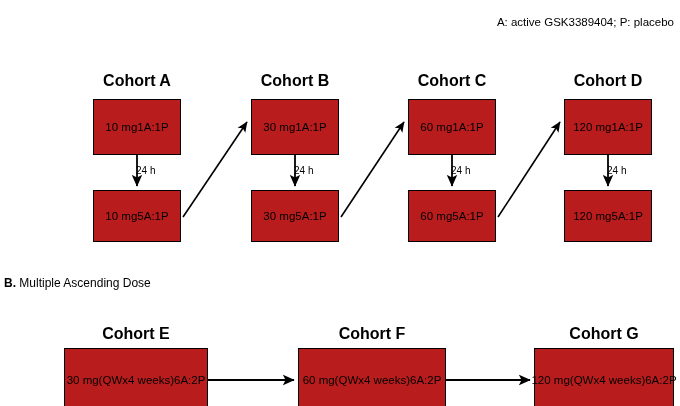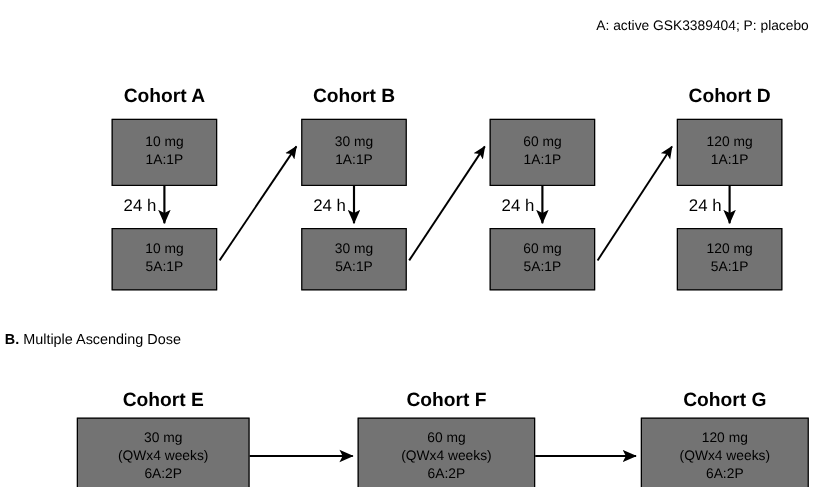--- a/index.html
+++ b/index.html
@@ -51,56 +51,58 @@
     font-size: 16px;
     font-weight: bold;
     line-height: 14px;
     text-align: center;
     white-space: nowrap;
   }
   .dose-box {
     position: absolute;
     box-sizing: border-box;
     border: 1.6px solid #000000;
-    background: #737373;
+    background: #b91c1c;
     display: flex;
-    flex-direction: column;
+    flex-direction: row;
     align-items: center;
     justify-content: center;
     font-size: 11.5px;
     line-height: 15px;
     text-align: center;
   }
   .dose-box .line { display: block; white-space: nowrap; }
 
   .interval-label {
     position: absolute;
-    font-size: 14px;
+    font-size: 10px;
     line-height: 14px;
     white-space: nowrap;
+    margin-left: 33px;
   }
   .arrow-layer {
     position: absolute;
     left: 0;
     top: 0;
     width: 680px;
     height: 406px;
     pointer-events: none;
   }
 </style>
 </head>
 <body>
 
 <div id="figure">
 
   <div class="legend-note">A: active GSK3389404; P: placebo</div>
 
 
   <div class="cohort-title" style="left:93px; top:62px; width:88px;">Cohort A</div>
   <div class="cohort-title" style="left:251px; top:62px; width:88px;">Cohort B</div>
+  <div class="cohort-title" style="left:408px; top:62px; width:88px;">Cohort C</div>
   <div class="cohort-title" style="left:564px; top:62px; width:88px;">Cohort D</div>
 
   <div class="dose-box" style="left:93px; top:87px; width:88px; height:56px;">
     <span class="line">10 mg</span>
     <span class="line">1A:1P</span>
   </div>
   <div class="dose-box" style="left:251px; top:87px; width:88px; height:56px;">
     <span class="line">30 mg</span>
     <span class="line">1A:1P</span>
   </div>

